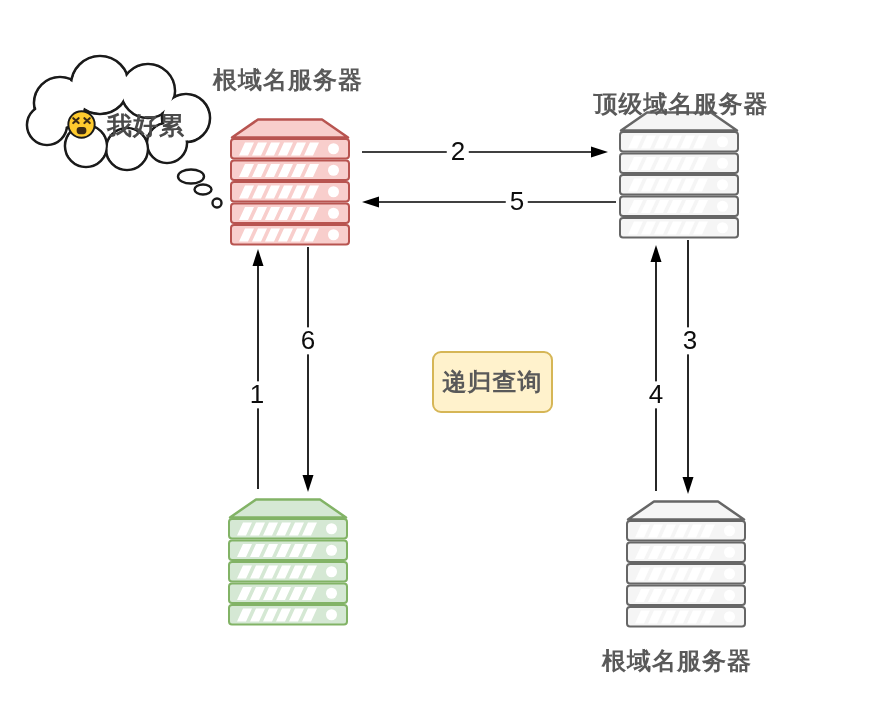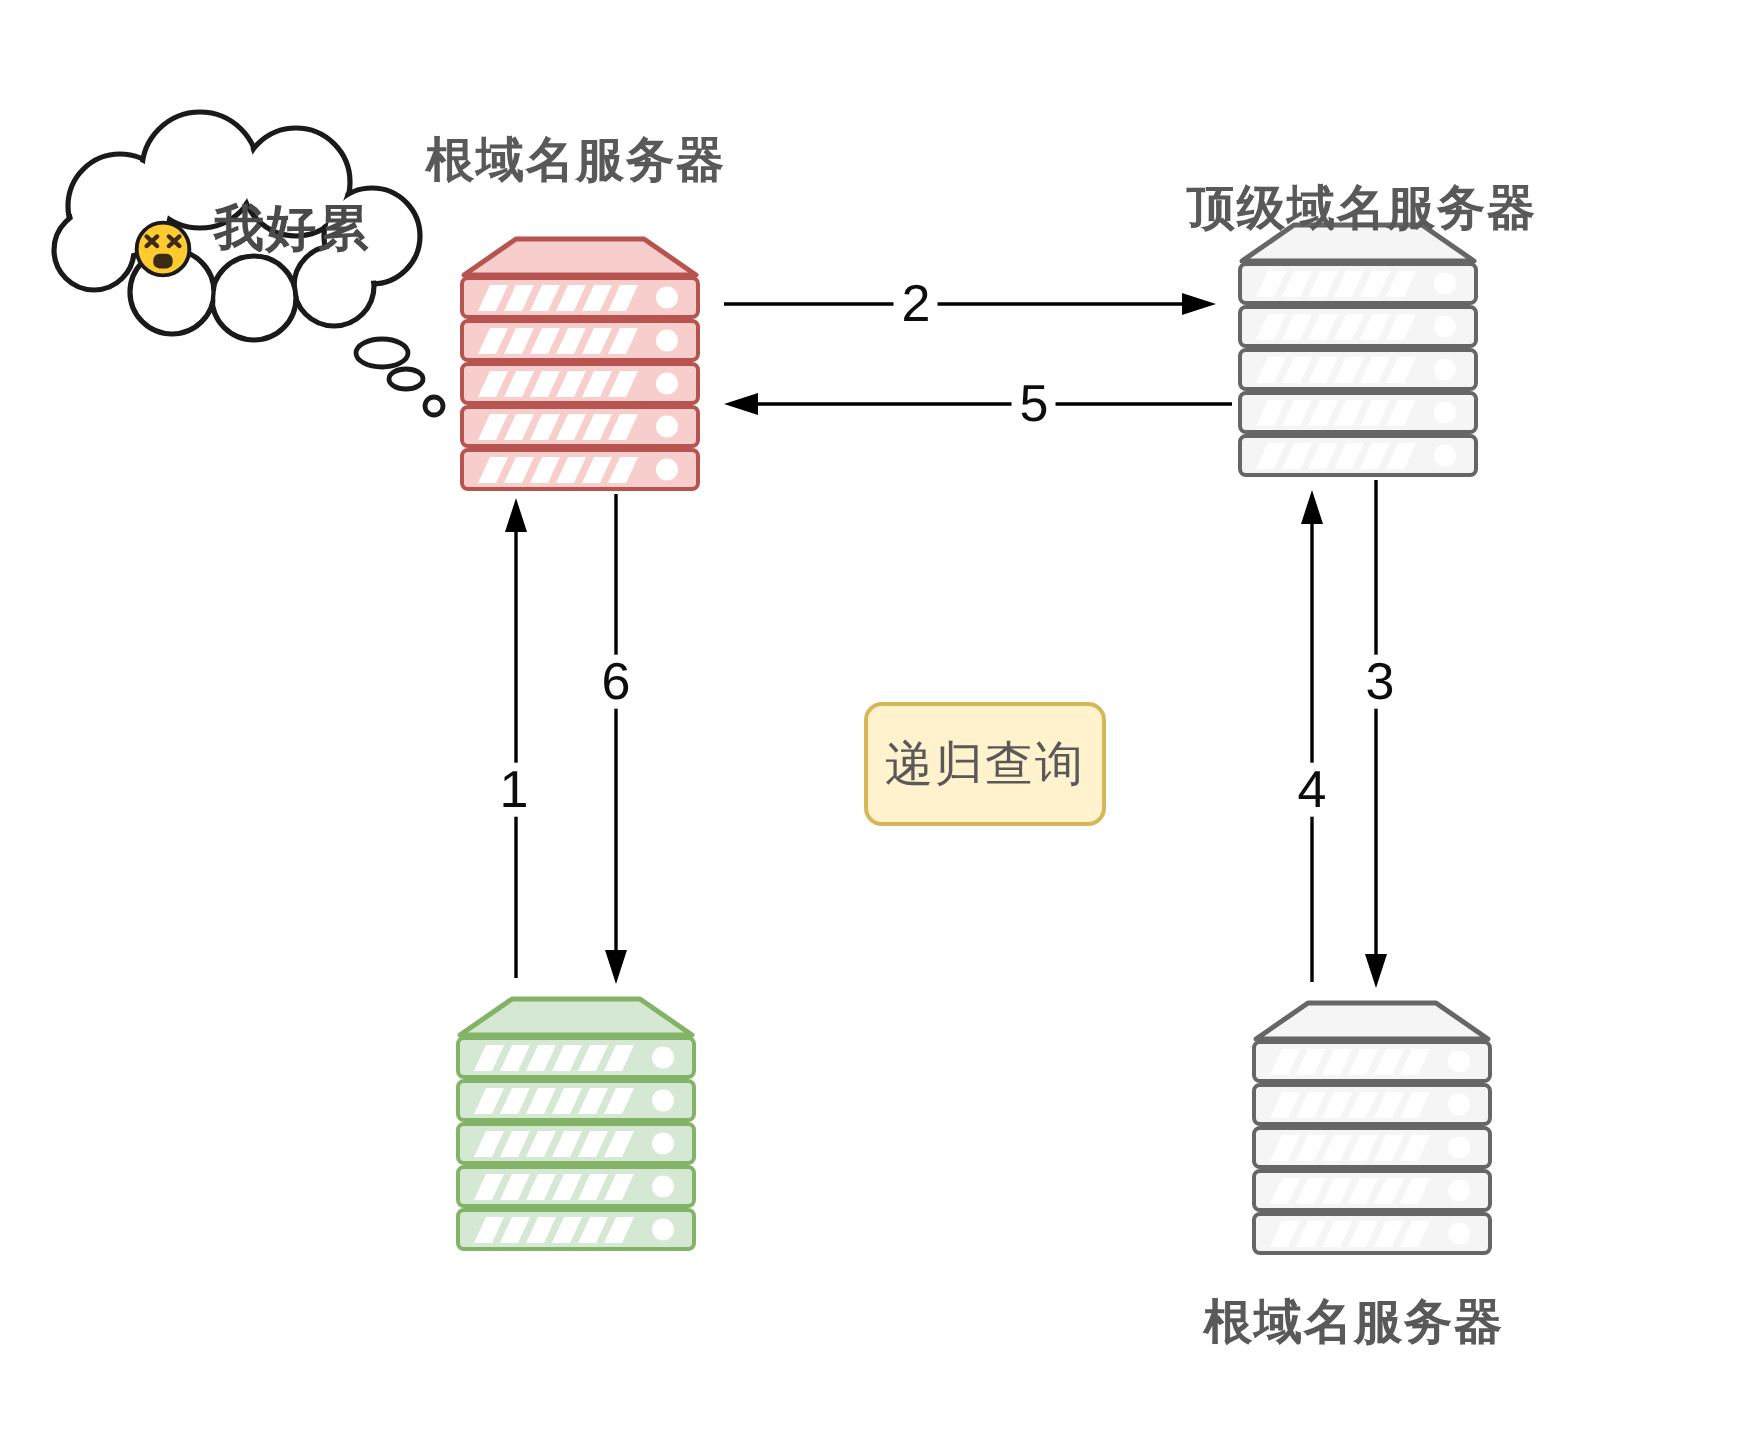--- a/index.html
+++ b/index.html
@@ -23,21 +23,21 @@
   .emoji{position:absolute;left:66px;top:109px;width:31px;height:31px;}
   .num-label{
     position:absolute;transform:translate(-50%,-50%);
     font-size:26px;color:#0d0d0d;background:#ffffff;padding:0 4px;line-height:1.05;
   }
   .badge{
     position:absolute;left:432px;top:351px;width:121px;height:62px;
     background:#fff2cc;border:2px solid #d6b656;border-radius:9px;
     display:flex;align-items:center;justify-content:center;box-sizing:border-box;
   }
-  .badge-text{font-size:24px;font-weight:normal;color:#595959;letter-spacing:1px;white-space:nowrap;}
+  .badge-text{font-size:24px;font-weight:bold;color:#595959;letter-spacing:1px;white-space:nowrap;}
 </style>
 </head>
 <body>
 
 <div class="canvas">
 
   <svg class="diagram-svg" width="872" height="722" viewBox="0 0 872 722">
     <defs>
       <g id="slab">
         <rect x="1" y="0" width="118" height="19.5" rx="3" fill="var(--f)" stroke="var(--s)" stroke-width="2"></rect>
@@ -117,21 +117,21 @@
 
   <svg class="emoji" viewBox="0 0 32 32">
     <circle cx="16" cy="16" r="13.6" fill="#ffcb2e" stroke="#1a1a1a" stroke-width="2"></circle>
     <g stroke="#3b2a14" stroke-width="2.2" stroke-linecap="round">
       <path d="M7.5 9.5 L13 14.5 M13 9.5 L7.5 14.5"></path>
       <path d="M19 9.5 L24.5 14.5 M24.5 9.5 L19 14.5"></path>
     </g>
     <rect x="11" y="18.5" width="10" height="7.5" rx="3.2" fill="#3b2a14"></rect>
   </svg>
 
-  <div class="cloud-text" style="left:146px;top:114px;">我好累</div>
+  <div class="cloud-text" style="left:146px;top:125px;">我好累</div>
 
   <div class="node-label" style="left:288px;top:80px;">根域名服务器</div>
   <div class="node-label" style="left:681px;top:80px;margin-top:24px;">顶级域名服务器</div>
   <div class="node-label" style="left:677px;top:661px;">根域名服务器</div>
 
   <div class="num-label" style="left:257px;top:395px;">1</div>
   <div class="num-label" style="left:458px;top:152px;">2</div>
   <div class="num-label" style="left:690px;top:341px;">3</div>
   <div class="num-label" style="left:656px;top:395px;">4</div>
   <div class="num-label" style="left:517px;top:202px;">5</div>

